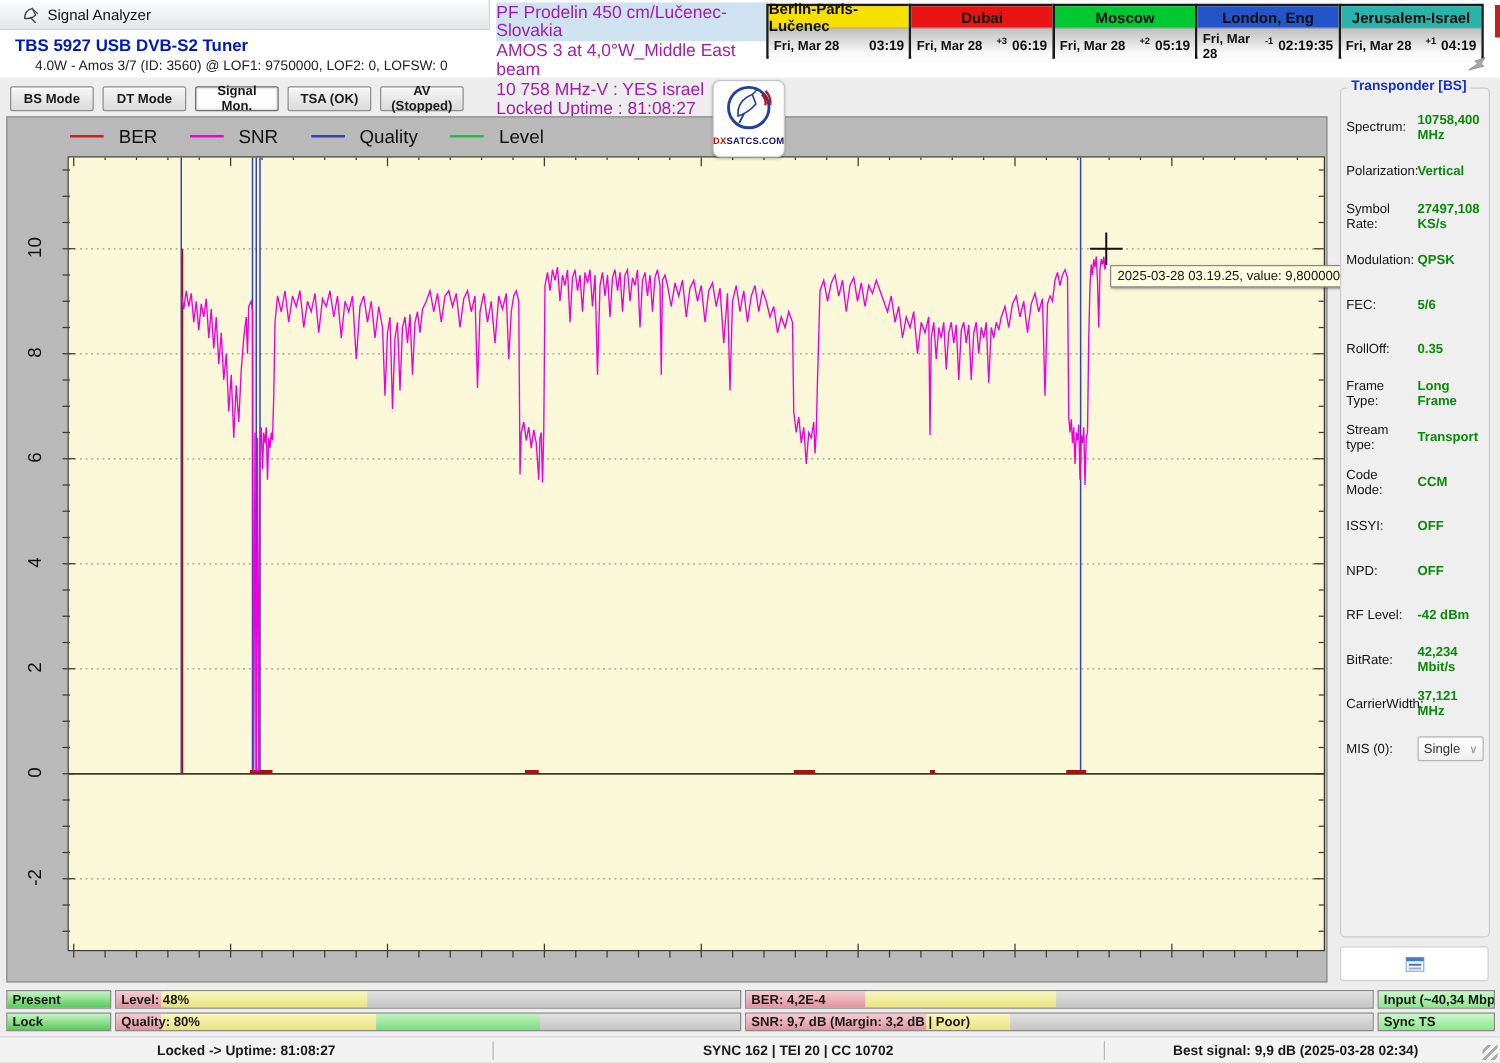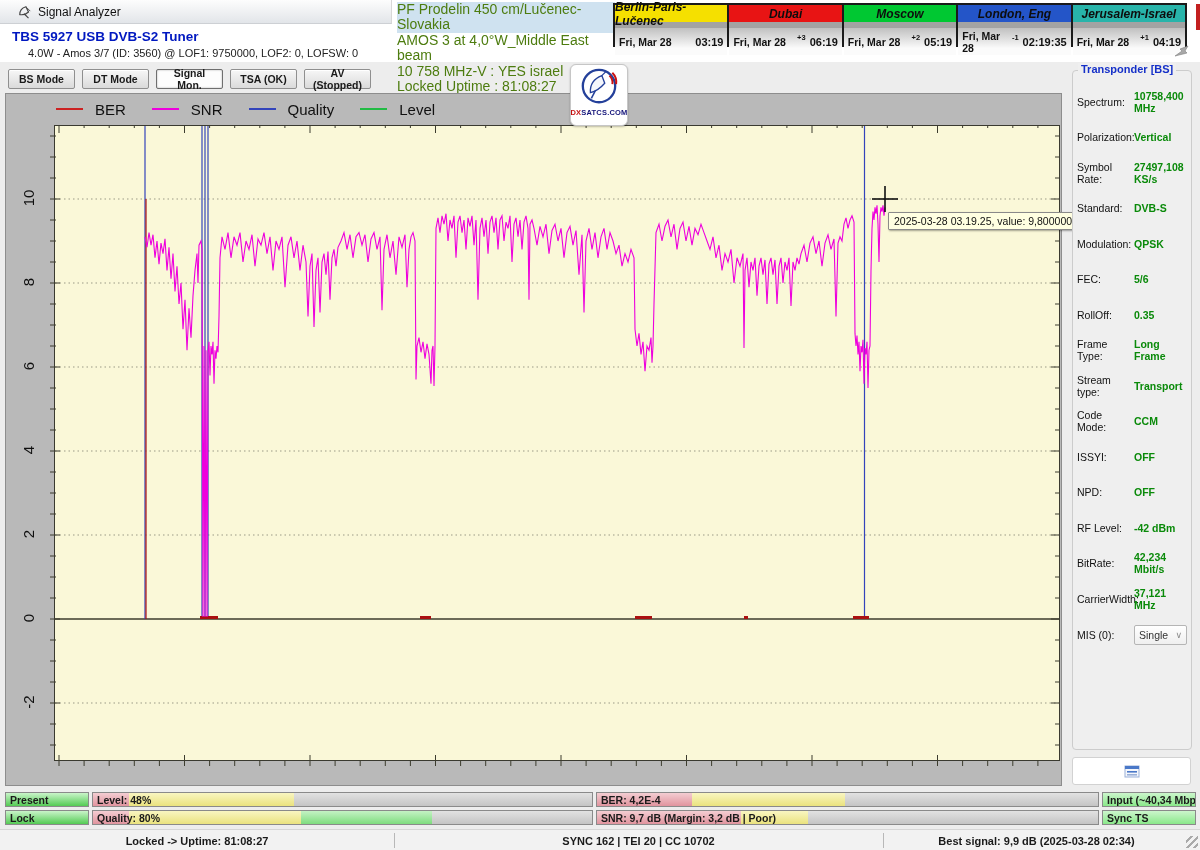--- a/index.html
+++ b/index.html
@@ -7,30 +7,30 @@
 
   
   .top-white{position:absolute;left:0;top:0;width:1200px;height:62px;background:#ffffff;}
   .titlebar{position:absolute;left:0;top:0;width:392px;height:24px;
     background:linear-gradient(#fdfdfd,#e2e5e9);border-bottom:1px solid #cdd0d4;border-right:1px solid #d8d8d8;
     display:flex;align-items:center;gap:6px;padding-left:18px;box-sizing:border-box;}
   .titlebar .t{font-size:12px;color:#111;}
   .tuner-block{position:absolute;left:12px;top:29px;}
   .tuner-title{font-weight:bold;font-size:13.5px;color:#0018c0;}
   .tuner-sub{font-size:11px;color:#222;padding-left:16px;margin-top:3px;}
-  .info-block{position:absolute;left:397px;top:2px;width:218px;font-size:14px;line-height:15.4px;color:#4d7c0f;}
+  .info-block{position:absolute;left:397px;top:2px;width:218px;font-size:14px;line-height:15.4px;color:#a21caf;}
   .info-block .ln span{display:inline-block;}
   .info-block .ln.hl span{background:#cfe2f0;}
 
   
   .clocks{position:absolute;left:613px;top:3px;width:574px;height:44px;display:flex;}
   .clock{flex:1;border:2px solid #1a1a1a;margin-left:-2px;box-sizing:border-box;background:#fff;}
   .clock:first-child{margin-left:0;}
   .clock-head{height:17px;display:flex;align-items:center;justify-content:center;
-    font-style:italic;font-weight:bold;font-size:12px;color:#0d0d0d;border-bottom:6px solid #a3a3a3;}
+    font-weight:bold;font-size:12px;color:#0d0d0d;border-bottom:1px solid #a3a3a3;}
   .clock-body{height:27px;background:linear-gradient(#c0c0c0,#fbfbfb 75%);display:flex;align-items:center;
     padding:0 4px;font-weight:bold;font-size:10.5px;color:#111;}
   .clock-off{font-size:7.5px;margin-left:auto;transform:translateY(-4px);}
   .clock-time{margin-left:4px;font-size:11px;}
   .hand-glyph{position:absolute;left:1172px;top:42px;width:20px;height:16px;color:#9a9a9a;}
   .edge-artifact{position:absolute;right:0;top:4px;width:4px;height:26px;background:#c32020;}
 
   
   .toolbar{position:absolute;left:8px;top:69px;display:flex;gap:7px;z-index:4;}
   .tb-btn{width:67px;height:20px;font-weight:bold;font-size:10.5px;color:#1a1a1a;
@@ -393,24 +393,20 @@
       </div>
       <div class="tp-row">
         <span class="tp-label">Polarization:</span>
         <span class="tp-value">Vertical</span>
       </div>
       <div class="tp-row">
         <span class="tp-label">Symbol Rate:</span>
         <span class="tp-value">27497,108 KS/s</span>
       </div>
       <div class="tp-row">
-        <span class="tp-label">Standard:</span>
-        <span class="tp-value">DVB-S</span>
-      </div>
-      <div class="tp-row">
         <span class="tp-label">Modulation:</span>
         <span class="tp-value">QPSK</span>
       </div>
       <div class="tp-row">
         <span class="tp-label">FEC:</span>
         <span class="tp-value">5/6</span>
       </div>
       <div class="tp-row">
         <span class="tp-label">RollOff:</span>
         <span class="tp-value">0.35</span>

